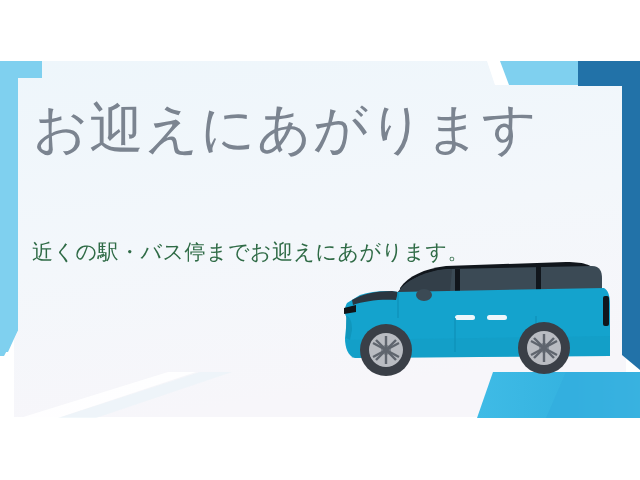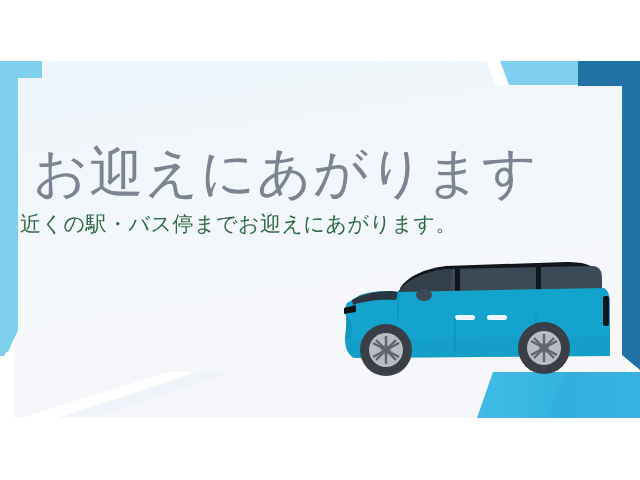--- a/index.html
+++ b/index.html
@@ -33,31 +33,31 @@
   .headline {
     position: absolute;
     left: 33px;
     top: 97px;
     font-size: 54px;
     line-height: 62px;
     letter-spacing: 1px;
     color: #7b8490;
     font-family: "Liberation Sans", sans-serif;
     white-space: nowrap;
-    margin-top: 44px;
   }
   .subline {
     position: absolute;
-    left: 20px;
+    left: 32px;
     font-size: 21px;
     line-height: 34px;
     letter-spacing: 0.5px;
     color: #2f6b46;
     font-family: "Liberation Sans", sans-serif;
     white-space: nowrap;
+    margin-top: 28px;
   }
   .subline-1 { top: 207px; }
   .subline-2 { top: 244px; }
 </style>
 </head>
 <body>
 
 <div id="stage">
 
   <svg id="banner-svg" viewBox="0 0 640 480">

